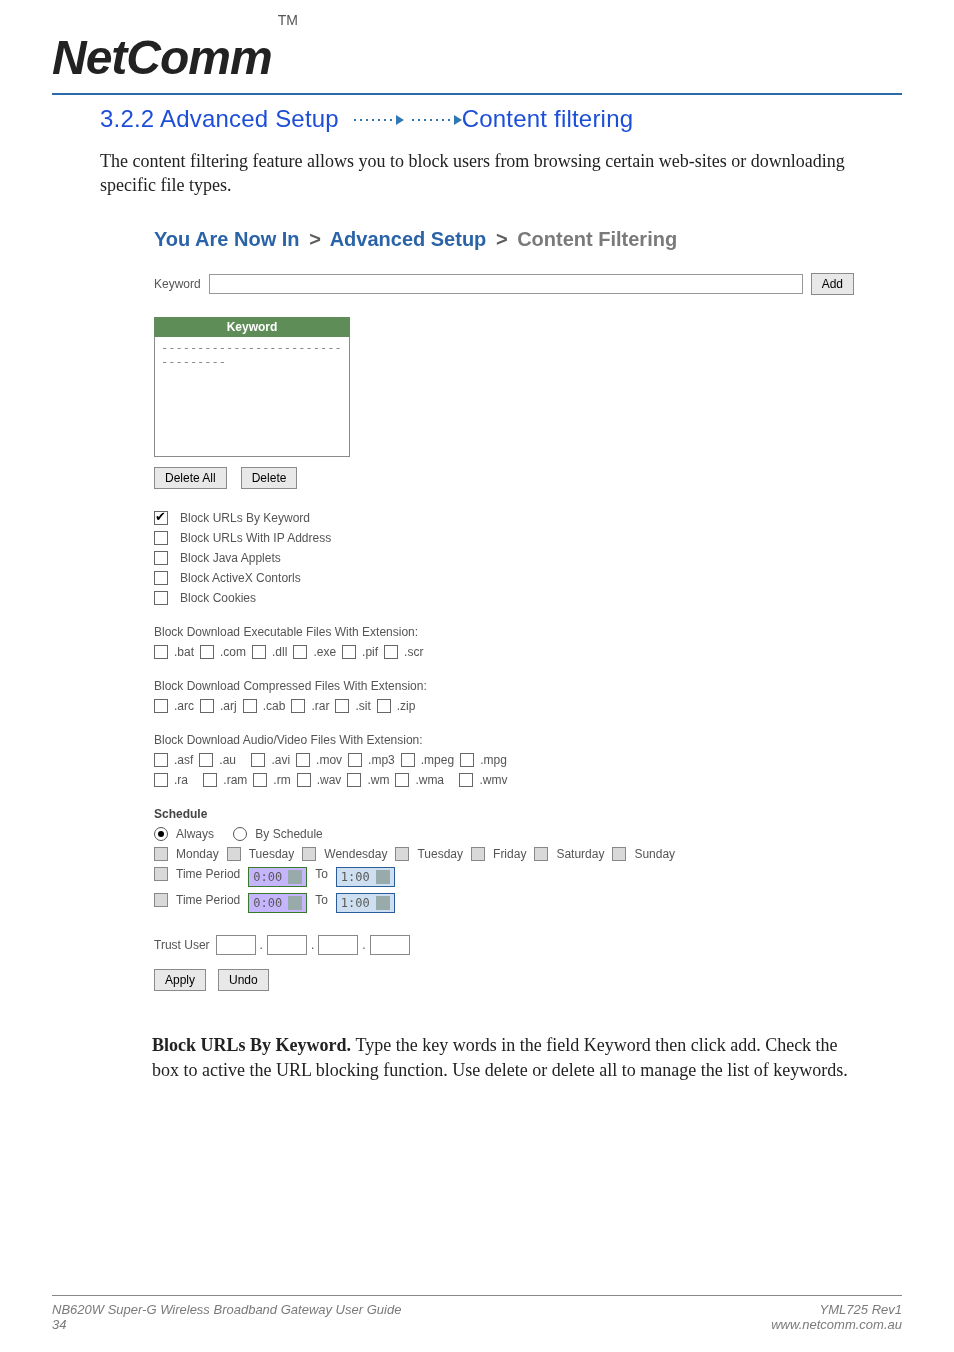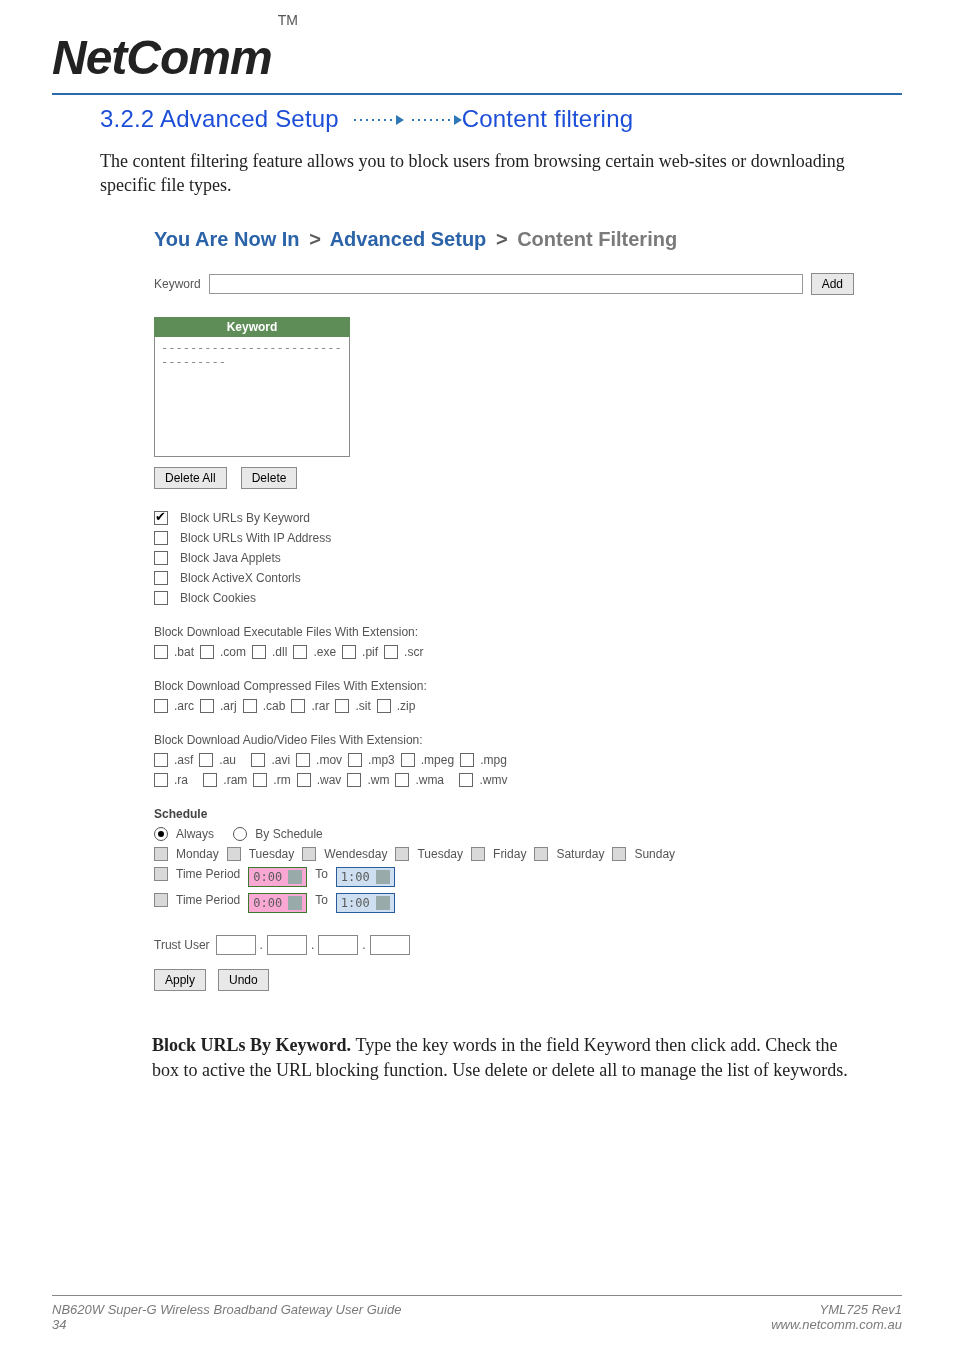--- a/index.html
+++ b/index.html
@@ -44,21 +44,21 @@
   .box.checked::after { content: "✔"; position: absolute; left: 0; top: -3px; font-size: 13px; color: #000; }
   .box.dis { background: #d9d9d9; border-color: #888; }
 
   .ext-title { margin: 20px 0 6px 0; color: #555; }
   .ext-row { display: flex; flex-wrap: wrap; align-items: center; gap: 16px 6px; margin-bottom: 6px; text-align: right; }
 
   .schedule { margin-top: 20px; font-weight: 700; color: #444; }
   .radio { display: inline-block; width: 14px; height: 14px; border: 1px solid #555; border-radius: 50%; background: #fff; position: relative; vertical-align: middle; }
   .radio.sel::after { content: ""; position: absolute; left: 3px; top: 3px; width: 6px; height: 6px; background: #000; border-radius: 50%; }
   .sched-line { display: flex; align-items: flex-start; gap: 8px; margin: 6px 0; font-weight: 400; }
-  .sel-box { display: inline-flex; align-items: center; height: 20px; border: 1px solid #3a7a2e; background: #f9a8d4; font-family: monospace; padding: 0 4px; color: #5a5a5a; }
+  .sel-box { display: inline-flex; align-items: center; height: 20px; border: 1px solid #3a7a2e; background: #c4b5fd; font-family: monospace; padding: 0 4px; color: #5a5a5a; }
   .sel-box.b { border-color: #2a5c9a; background: #cddff1; }
   .sel-arrow { margin-left: 6px; width: 14px; height: 14px; background: #9aa; display: inline-block; }
 
   .trust-row { display: flex; align-items: center; gap: 6px; margin: 22px 0 14px 0; }
   .trust-in { width: 40px; height: 20px; border: 1px solid #888; background: #fff; }
   .dot { margin: 0 -2px; }
 
   .bottom-btns { display: flex; gap: 12px; align-items: center; }
 
   .body-text { margin: 26px 52px 0 100px; font-size: 18px; line-height: 1.4; }

